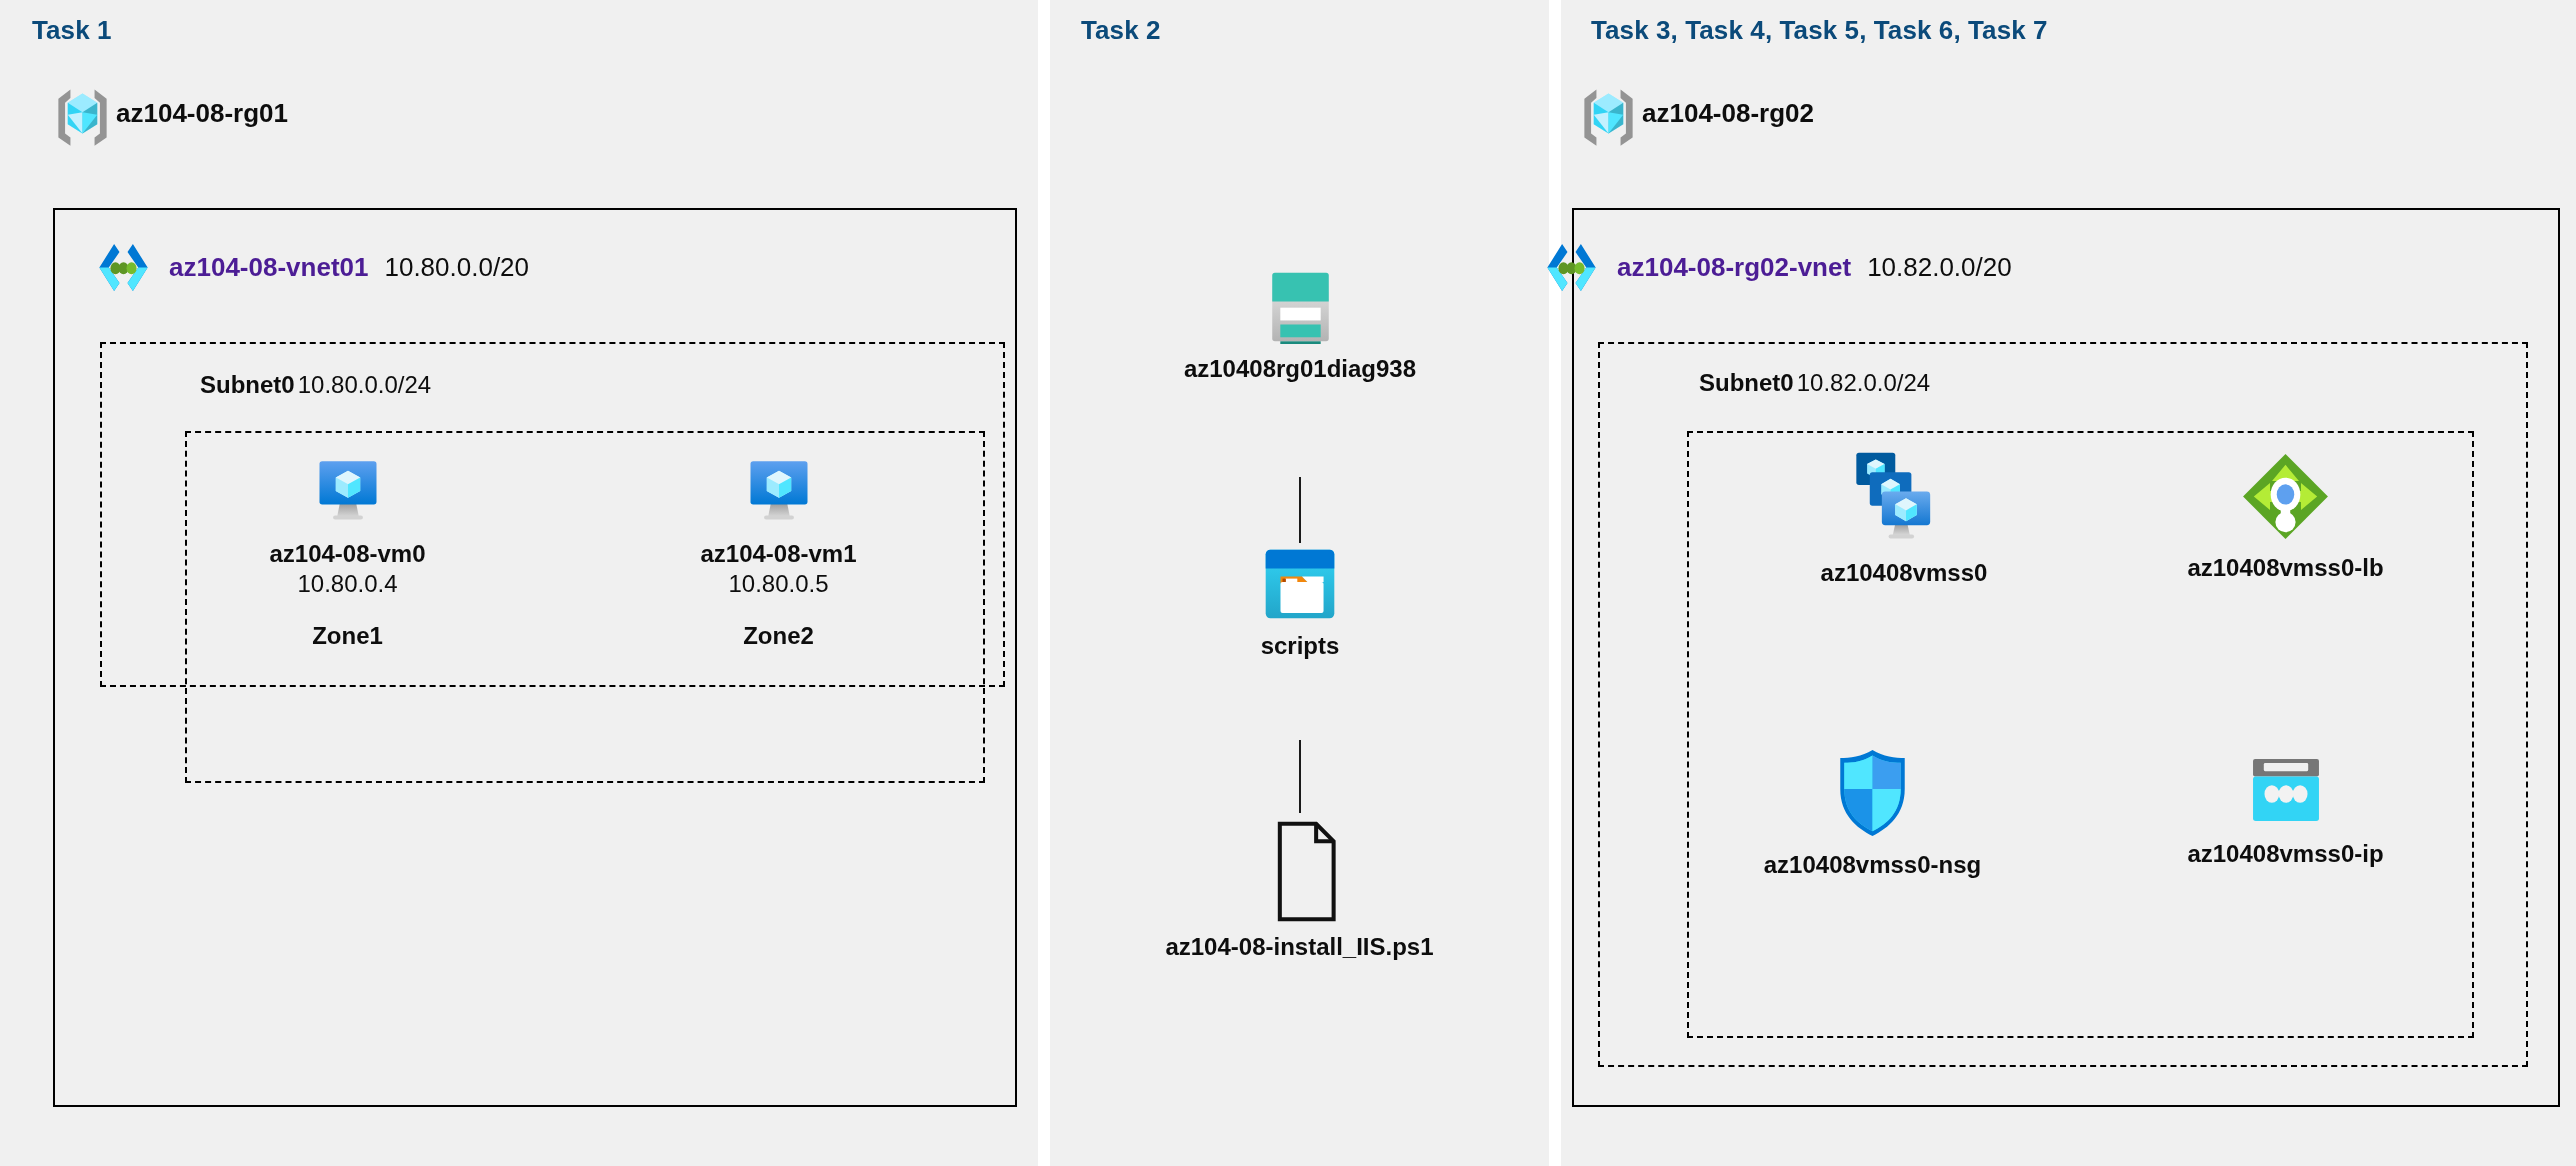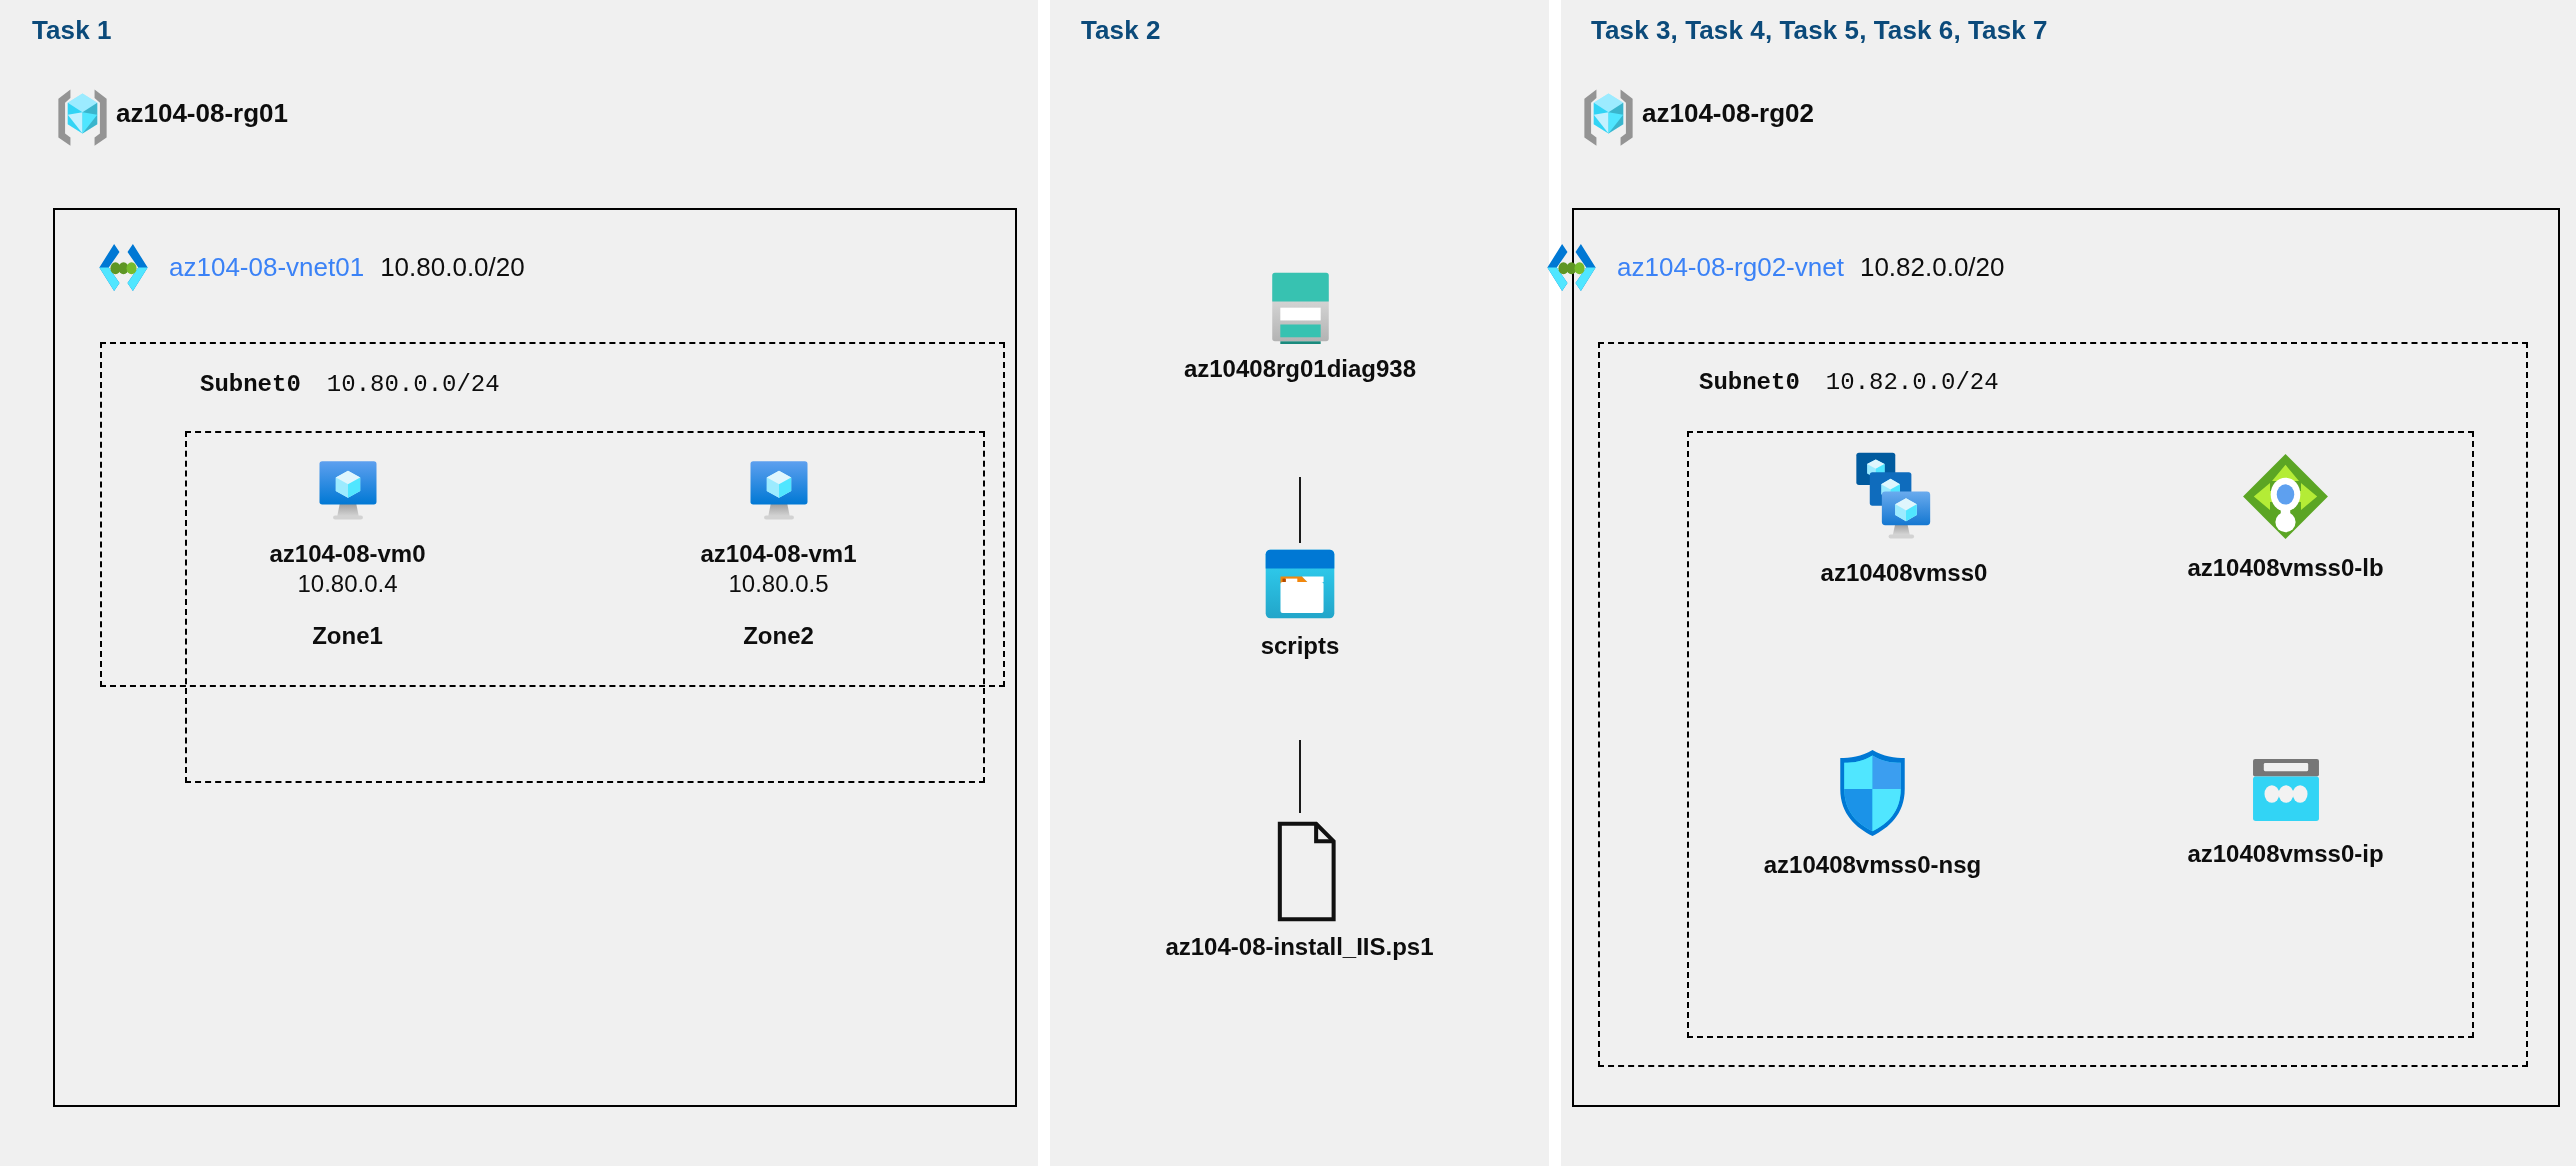--- a/index.html
+++ b/index.html
@@ -11,23 +11,23 @@
   .panel{position:absolute;background:#f0f0f0;}
   .task-title{
     position:absolute;font-size:26px;font-weight:bold;color:#0b4a7a;
     letter-spacing:0.1px;white-space:nowrap;text-align:right;
   }
   .solid-box{position:absolute;border:2.7px solid #000;background:transparent;box-sizing:border-box;}
   .dashed-box{position:absolute;border:2.7px dashed #000;background:transparent;box-sizing:border-box;}
   .rg-row{position:absolute;display:flex;align-items:center;gap:0;}
   .rg-name{font-size:26px;font-weight:bold;color:#0d0d0d;white-space:nowrap;}
   .vnet-row{position:absolute;display:flex;align-items:center;gap:16px;}
-  .vnet-name{font-size:26px;font-weight:normal;color:#3b82f6;white-space:nowrap;}
+  .vnet-name{font-size:26px;font-weight:bold;color:#4c1d95;white-space:nowrap;}
   .vnet-cidr{font-size:26px;font-weight:normal;color:#0d0d0d;white-space:nowrap;}
-  .subnet-row{position:absolute;display:flex;align-items:baseline;gap:26px;font-family:Liberation Mono, monospace;}
+  .subnet-row{position:absolute;display:flex;align-items:baseline;gap:3px;}
   .subnet-name{font-size:24px;font-weight:bold;color:#0d0d0d;white-space:nowrap;}
   .subnet-cidr{font-size:24px;font-weight:normal;color:#0d0d0d;white-space:nowrap;}
   .node{position:absolute;display:flex;flex-direction:column;align-items:center;}
   .node-label{font-size:24px;font-weight:bold;color:#0d0d0d;white-space:nowrap;margin-top:10.8px;text-align:center;}
   .node-sub{font-size:24px;font-weight:normal;color:#0d0d0d;white-space:nowrap;text-align:center;margin-top:2.7px;}
   .node-zone{font-size:24px;font-weight:bold;color:#0d0d0d;white-space:nowrap;text-align:right;margin-top:24px;}
   .connector{position:absolute;width:2px;background:#1a1a1a;}
   svg{display:block;}
 </style>
 </head>

